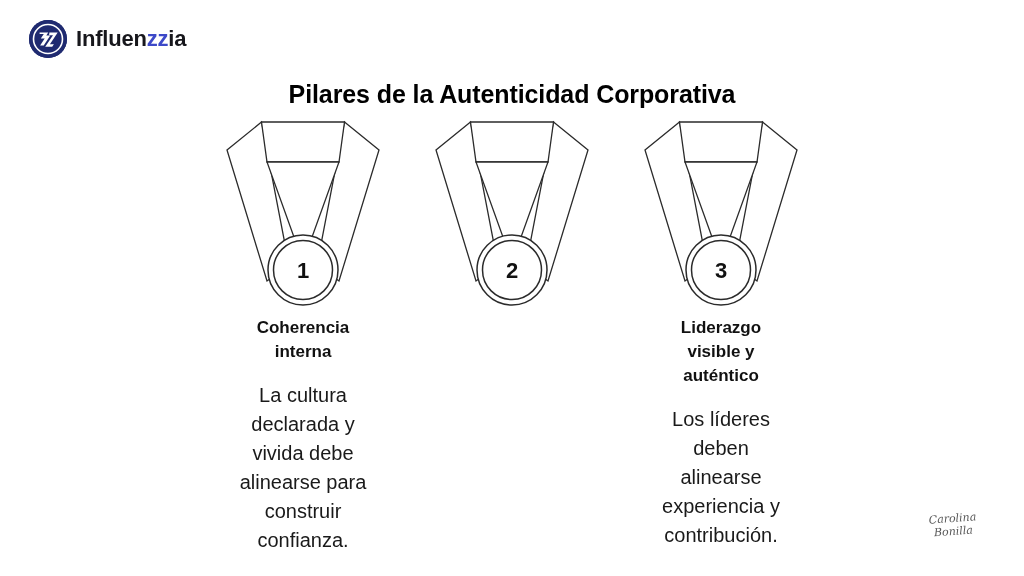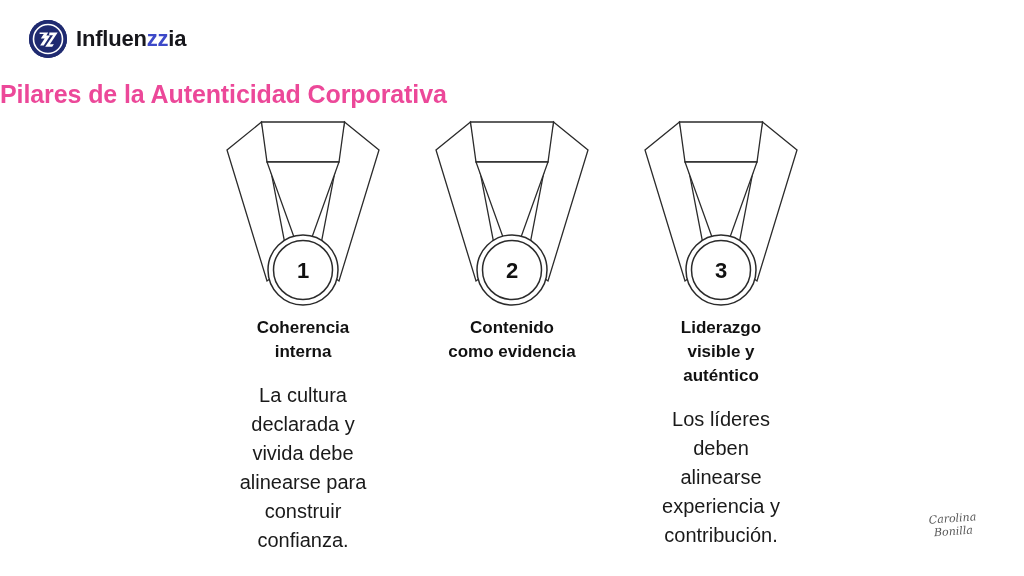--- a/index.html
+++ b/index.html
@@ -50,24 +50,24 @@
   .brand-name .b1 { color: #17171c; }
   .brand-name .b2 { color: #3d49c8; }
   .brand-name .b3 { color: #17171c; }
 
   
   .slide-title {
     position: absolute;
     left: 0;
     right: 0;
     top: 63px;
-    text-align: left;
+    text-align: center;
     font-size: 25px;
     font-weight: bold;
-    color: #ec4899;
+    color: #000000;
     letter-spacing: -0.1px;
   }
 
   
   .columns {
     position: absolute;
     left: 208px;
     top: 118px;
     width: 608px;
     display: flex;
@@ -179,21 +179,20 @@
             <path d="M46.5 4 L12 32 L52 163 L74 147 Z"></path>
             <path d="M129.5 4 L164 32 L124 163 L102 147 Z"></path>
             <path d="M46.5 4 L129.5 4 L124 44 L52 44 Z"></path>
             <path d="M52 44 L124 44 L89.5 140 L86.5 140 Z"></path>
           </g>
           <circle cx="88" cy="152" r="35" fill="#ffffff" stroke="#2b2b2b" stroke-width="1.5"></circle>
           <circle cx="88" cy="152" r="29.5" fill="#ffffff" stroke="#2b2b2b" stroke-width="1.5"></circle>
           <text x="88" y="152" text-anchor="middle" dominant-baseline="central" font-family="Liberation Sans, sans-serif" font-size="22" font-weight="bold" fill="#111111">2</text>
         </svg>
       </div>
-      <div class="col-heading">Contenido como evidencia</div>
     </div>
 
     <div class="column c3">
       <div class="medal">
         <svg width="176" height="190" viewBox="0 0 176 190" aria-hidden="true">
           <g fill="#ffffff" stroke="#2b2b2b" stroke-width="1.3" stroke-linejoin="miter">
             <path d="M46.5 4 L12 32 L52 163 L74 147 Z"></path>
             <path d="M129.5 4 L164 32 L124 163 L102 147 Z"></path>
             <path d="M46.5 4 L129.5 4 L124 44 L52 44 Z"></path>
             <path d="M52 44 L124 44 L89.5 140 L86.5 140 Z"></path>

